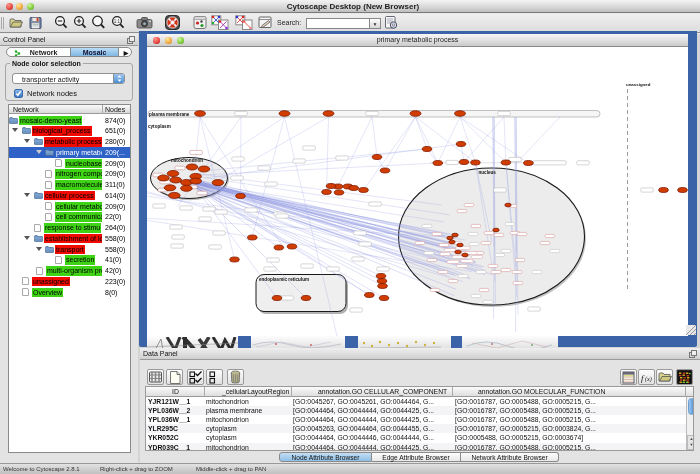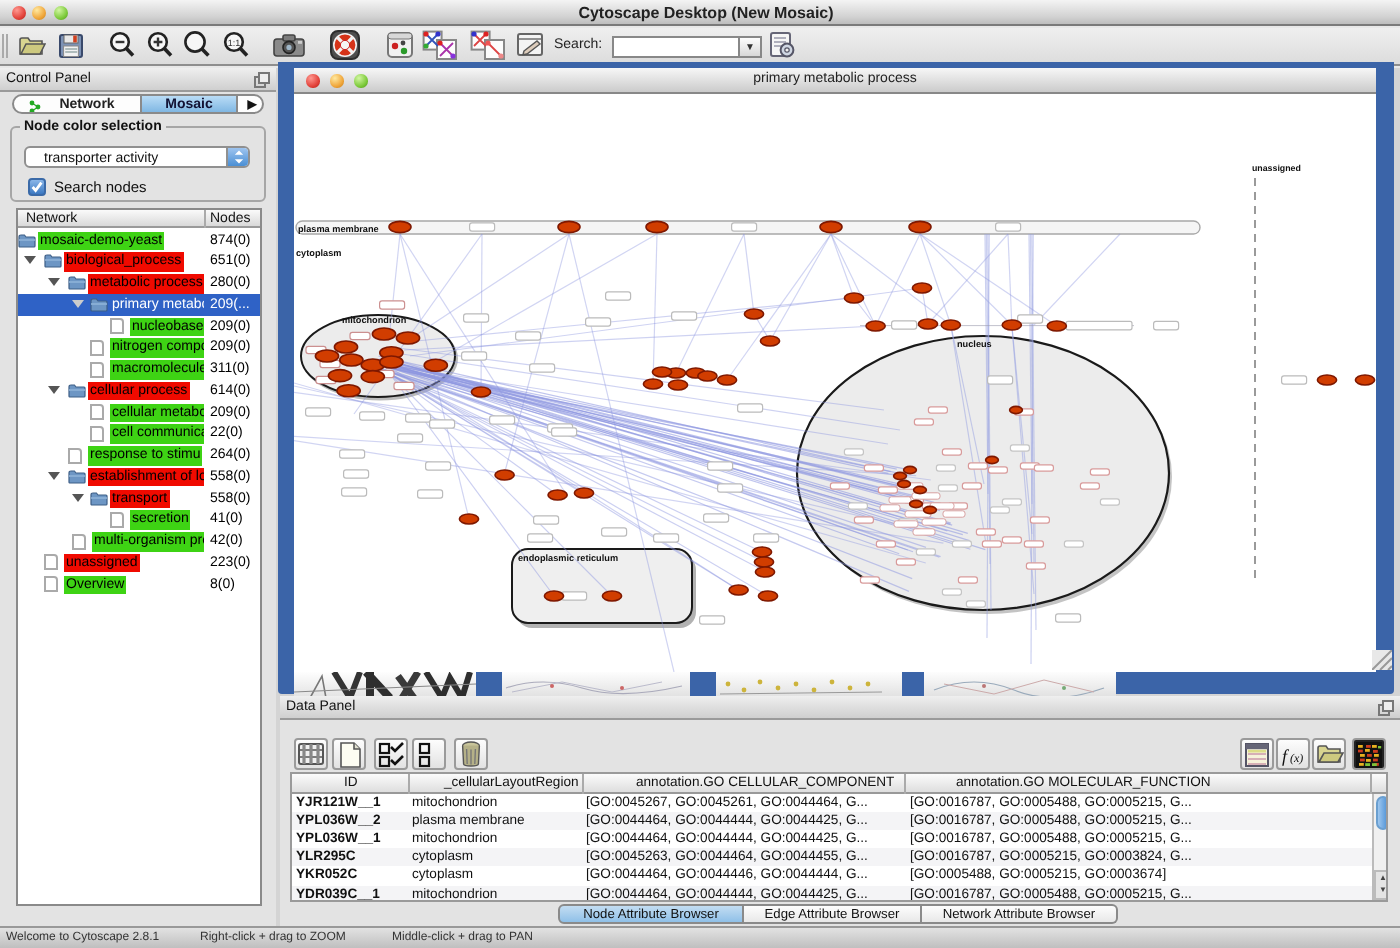--- a/index.html
+++ b/index.html
@@ -27,21 +27,21 @@
 #statusbar span{position:absolute;top:2px;}
 .icon16{position:absolute;top:1px;}
 .flicon{position:absolute;right:3px;top:2px;width:8px;height:8px;}
 </style></head>
 <body>
 
 <div id="titlebar" class="abs">
   <div class="light abs" style="left:6px;background:radial-gradient(circle at 35% 30%,#ff9890,#e3443c 60%,#b01e14);"></div>
   <div class="light abs" style="left:16px;background:radial-gradient(circle at 35% 30%,#ffe9a0,#f0a73c 60%,#c67a14);"></div>
   <div class="light abs" style="left:27px;background:radial-gradient(circle at 35% 30%,#d2f6a2,#7ecb3c 60%,#4d9414);"></div>
-  <div class="t abs">Cytoscape Desktop (New Mosaic)</div>
+  <div class="t abs">Cytoscape Desktop (New Browser)</div>
 </div>
 
 <div id="toolbar" class="abs">
   <div class="abs" style="left:1px;top:3px;width:1px;height:12px;background:#aaa;"></div>
   <div class="abs" style="left:3px;top:3px;width:1px;height:12px;background:#aaa;"></div>
   <div id="tbicons">
   <svg class="icon16" style="left:9px;" width="14" height="15" viewBox="0 0 14 15">
         <path d="M1 12 L1 5 Q1 4 2 4 L5 4 L6 5.5 L12 5.5 L12 12 Z" fill="#d8d490" stroke="#555" stroke-width="0.8"></path>
         <path d="M1.5 12 L4 7 L13.5 7 L11 12 Z" fill="#cdc97f" stroke="#555" stroke-width="0.8"></path>
       </svg>
@@ -158,21 +158,21 @@
         <svg width="11" height="9" viewBox="0 0 11 9">
             <path d="M3.4 3.4 L5.5 1.2 L7.6 3.4 Z M3.4 5.6 L5.5 7.8 L7.6 5.6 Z" fill="#fff"></path>
           </svg>
       </div>
     </div>
     <div class="abs" style="left:8px;top:25px;width:9px;height:9px;background:linear-gradient(#8ab6e8,#3a78c2);border:1px solid #3a6aa8;border-radius:2px;overflow:hidden;">
       <svg style="position:absolute;left:0;top:0;display:block;" width="7" height="7" viewBox="0 0 8 8">
           <path d="M1.5 4 L3.2 6 L6.5 1.5" stroke="#fff" stroke-width="1.6" fill="none"></path>
         </svg>
     </div>
-    <div class="abs" style="left:21px;top:25px;font-size:7.5px;color:#111;">Search nodes</div>
+    <div class="abs" style="left:21px;top:25px;font-size:7.5px;color:#111;">Network nodes</div>
   </div>
   <div id="tree" class="abs" style="left:8px;top:70px;width:123px;height:349px;background:#fff;border:1px solid #8a8a8a;font-size:7px;color:#111;">
     <div class="abs" style="left:0;top:0;width:121px;height:9px;background:linear-gradient(#fafafa,#d9d9d9);border-bottom:1px solid #9a9a9a;">
       <span class="abs" style="left:4px;top:1px;">Network</span>
       <span class="abs" style="left:96px;top:1px;">Nodes</span>
       <div class="abs" style="left:93px;top:0;width:1px;height:9px;background:#aaa;"></div>
     </div>
     <div id="rows" class="abs" style="left:0;top:10px;width:121px;height:339px;overflow:hidden;white-space:nowrap;">
       <div class="row" style="top:0.00px;">
           <svg class="fold" style="left:0px;" width="9" height="7" viewBox="0 0 9 7">

